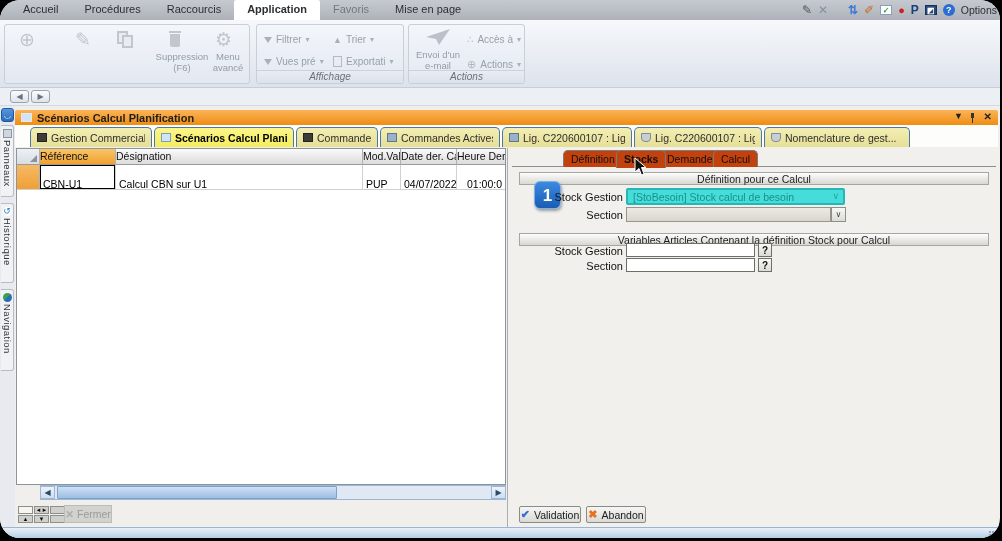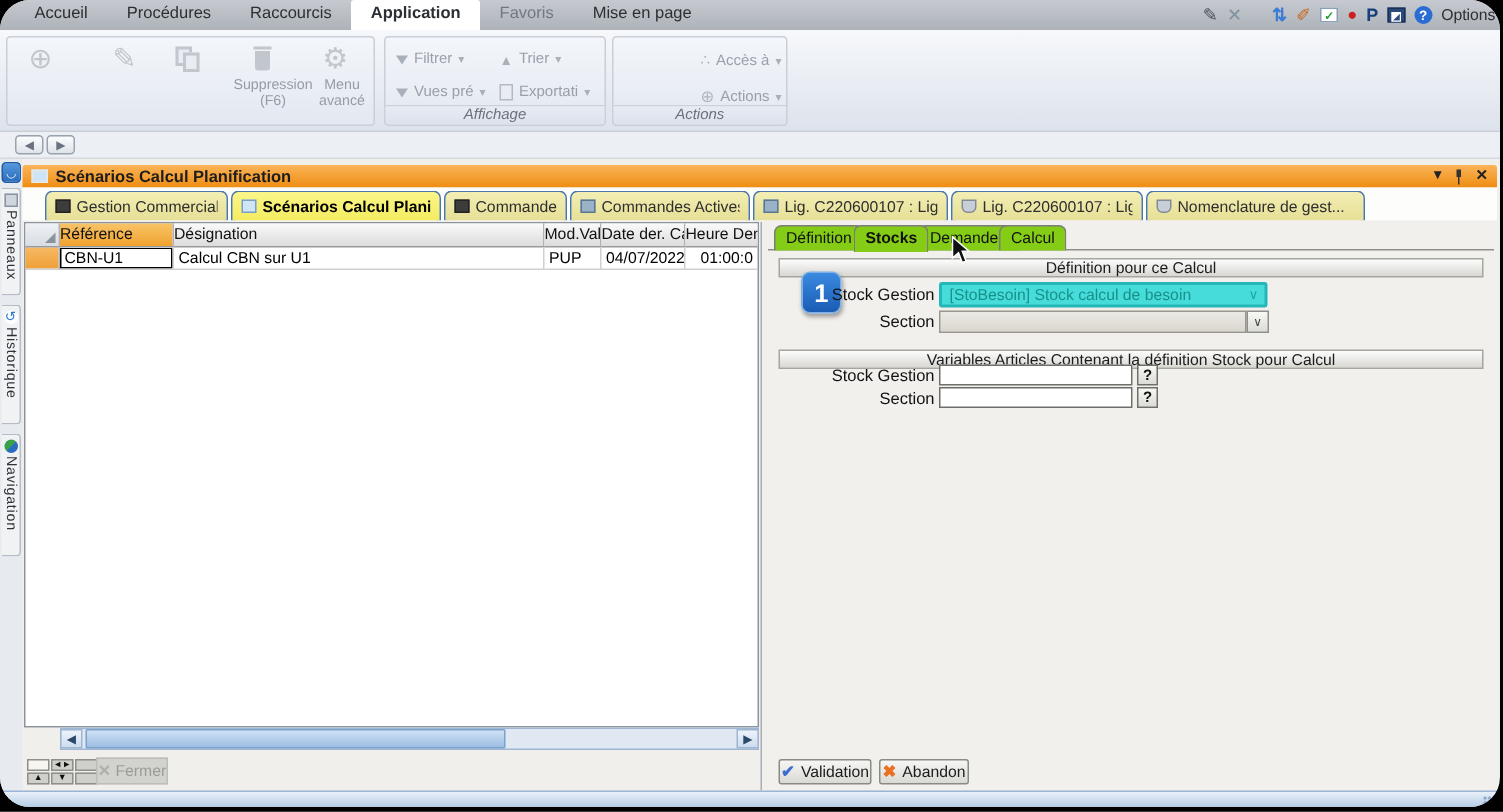--- a/index.html
+++ b/index.html
@@ -90,21 +90,21 @@
   .gridwrap { position:absolute; left:16px; top:148px; width:490px; height:337px;
               background:#fff; border:1px solid #8e949c; }
   .ghead { display:flex; height:16px; }
   .gh { background:linear-gradient(#fafafa,#dcdcdc); border-right:1px solid #b2b2b2; border-bottom:1px solid #9a9a9a;
         font-size:10.5px; color:#111; text-align:left; line-height:15px; overflow:hidden; white-space:nowrap; }
   .gh.sel { position:relative; background:linear-gradient(#eef1f5,#d8dde4); }
   .gh.sel:after { content:""; position:absolute; right:2px; bottom:2px; border-left:7px solid transparent; border-bottom:7px solid #8a929c; }
   .gh.orange { background:linear-gradient(#f8c468,#f0a22e); }
   .grow { display:flex; height:15px; }
   .gc { border-right:1px solid #d0d0d0; border-bottom:1px solid #d0d0d0; font-size:10.5px; color:#000;
-        padding:0 3px; line-height:14px; white-space:nowrap; overflow:hidden; }
+        padding:12px 3px; line-height:14px; white-space:nowrap; overflow:hidden;text-decoration:underline; }
   .gc.rowsel { background:linear-gradient(#f6b964,#efa037); border-right:1px solid #b2b2b2; }
   .gc.focus { box-shadow:inset 0 0 0 1px #000; }
 
   
   .hscroll { position:absolute; left:40px; top:485px; width:466px; height:15px; background:#dfe8f3; border:1px solid #9fb6d2; }
   .harrow { position:absolute; top:0; width:15px; height:13px; background:linear-gradient(#eef3fa,#cdddf0);
             border:1px solid #9fb6d2; font-size:8px; color:#2a4a6a; text-align:center; line-height:12px; }
   .hthumb { position:absolute; left:16px; top:0; width:280px; height:13px;
             background:linear-gradient(#cfe0f4,#9cbfe4); border:1px solid #7aa2cc; border-radius:1px; }
 
@@ -113,22 +113,22 @@
   .rbtn { height:8px; background:#cfcfcb; border:1px solid #8e8e8a; font-size:6px; line-height:7px; text-align:center; color:#111; }
   .rbtn.lite { background:#f6f6ee; }
   .rbtn.darkarr { background:#cfcfcb; }
   .btn-fermer { position:absolute; left:64px; top:505px; width:48px; height:18px; background:#d2d2ce;
                 border:1px solid #bcbcb8; font-size:10.5px; color:#9b9b98; text-align:center; line-height:17px; }
   .btn-fermer .x { color:#aeaeaa; font-weight:bold; margin-right:3px; }
 
   
   .detailpanel { position:absolute; left:507px; top:148px; width:492px; height:379px; background:#f1f0ed; border-left:1px solid #a8aeb6; }
   .ptabs-line { position:absolute; left:4px; top:18px; width:484px; height:1px; background:#8e8e8a; }
-  .ptab { position:absolute; top:2px; height:17px; background:#84cc16; border:1px solid #7c7c78; border-bottom:none;
-          border-radius:5px 5px 0 0; font-size:10.5px; color:#111; padding:2px 7px 0; }
+  .ptab { position:absolute; top:2px; height:17px; background:#c2410c; border:1px solid #7c7c78; border-bottom:none;
+          border-radius:5px 5px 0 0; font-size:10.5px; color:#111; padding:2px 7px 0;margin-left:47px; }
   .ptab.active { font-weight:bold; z-index:2; height:18px; }
   .grouphead { position:absolute; left:11px; width:470px; height:13px; text-align:center; font-size:10.5px;
                color:#1c1c1c; line-height:12px; background:linear-gradient(#fdfdfd,#d8d7d2); border:1px solid #a6a6a0; }
   .badge1 { position:absolute; left:26px; top:33px; width:27px; height:28px; border-radius:6px;
             background:linear-gradient(#3b8ae0,#1a5cb4); border:1px solid #7db0e8; box-shadow:1px 2px 3px rgba(0,0,0,.35);
             color:#fff; font-size:17px; font-weight:bold; text-align:center; line-height:27px; }
   .flabel { position:absolute; width:85px; text-align:right; font-size:11px; color:#111; }
   .combo-cyan { position:absolute; left:118px; width:219px; height:17px; background:#46dcda;
                 border:2px solid #25b6b8; border-radius:2px; font-size:10.5px; color:#18918a;
                 padding:1px 5px 0; white-space:nowrap; overflow:hidden; }
@@ -219,20 +219,29 @@
       </div>
       <div class="srow" style="left:76px;top:31px">
         <span class="fileic"></span>
         <span>Exportati</span>
         <span class="dd">▾</span>
       </div>
       <div class="rcaption">Affichage</div>
     </div>
 
     <div class="rgroup" style="left:408px;width:117px;">
+      <div style="position:absolute;left:2px;top:3px;width:54px;text-align:center">
+        <svg class="plane" viewBox="0 0 26 18">
+          <polygon points="1,9 25,1 14,17 11,11" fill="#bcc0c8"></polygon>
+        </svg>
+        <div style="font-size:9.5px;color:#969ca6;line-height:1.15">
+          <span>Envoi d'un</span><br>
+          <span>e-mail</span>
+        </div>
+      </div>
       <div class="srow" style="left:58px;top:9px">
         <span class="dots">∴</span>
         <span>Accès à</span>
         <span class="dd">▾</span>
       </div>
       <div class="srow" style="left:58px;top:33px">
         <span class="dots" style="font-size:11px">⊕</span>
         <span>Actions</span>
         <span class="dd">▾</span>
       </div>

